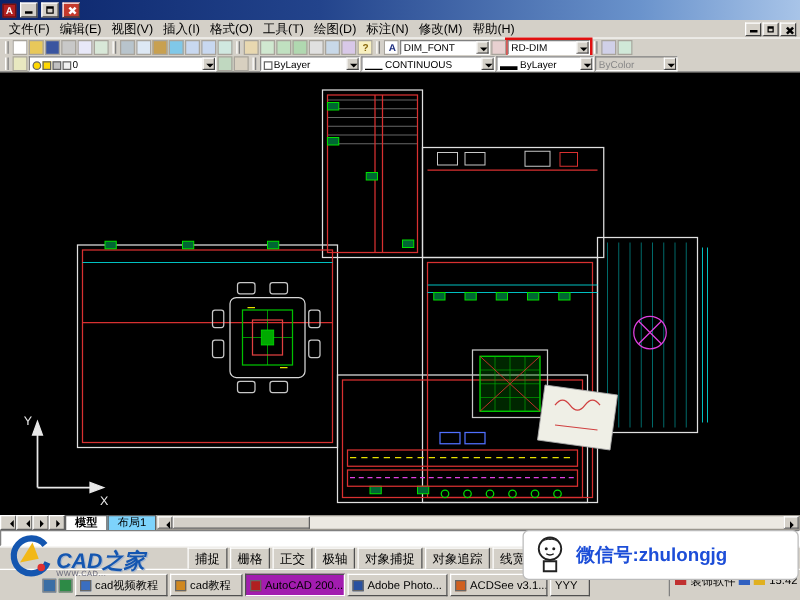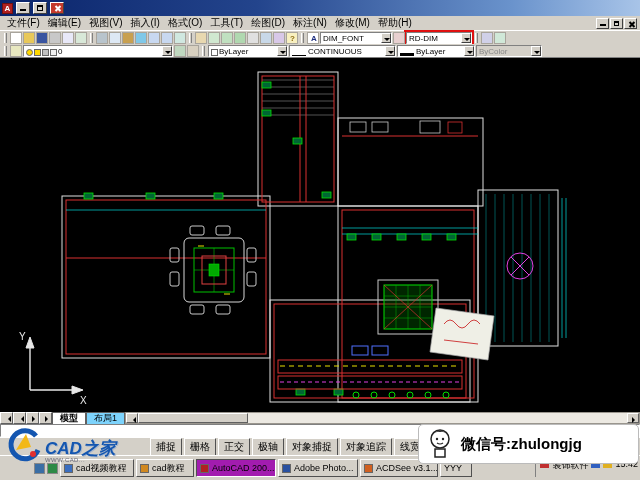--- a/index.html
+++ b/index.html
@@ -89,21 +89,21 @@
   .tray{margin-left:auto;height:18px;border-left:1px solid #808080;display:flex;align-items:flex-start;gap:3px;
     padding-left:4px;font-size:9px;flex:0 0 auto}
   .trayic{width:9px;height:9px;flex:0 0 auto}
 
   
   .brand{position:absolute;left:6px;top:421px;width:142px;height:42px;z-index:60;display:flex;align-items:flex-end;gap:3px}
   .brand-name{font-style:italic;font-weight:bold;font-size:17px;line-height:17px;color:#1456b0;text-shadow:1px 1px 0 #aab8cc}
   .brand-sub{font-size:6px;color:#667;letter-spacing:.4px}
   .wechat{position:absolute;right:1px;top:424px;width:221px;height:40px;background:#fff;border:1px solid #bbb;
     border-radius:5px;z-index:60;display:flex;align-items:center;gap:6px;padding:2px 6px}
-  .wechat-text{font-weight:bold;font-size:15px;color:#000000;white-space:nowrap}
+  .wechat-text{font-weight:bold;font-size:15px;color:#1d4ed8;white-space:nowrap}
 </style>
 </head>
 <body>
 
 <div id="app">
 
   <div class="titlebar">
     <span class="appicon">A</span>
     <span class="wb wb-min"></span>
     <span class="wb wb-max"></span>

